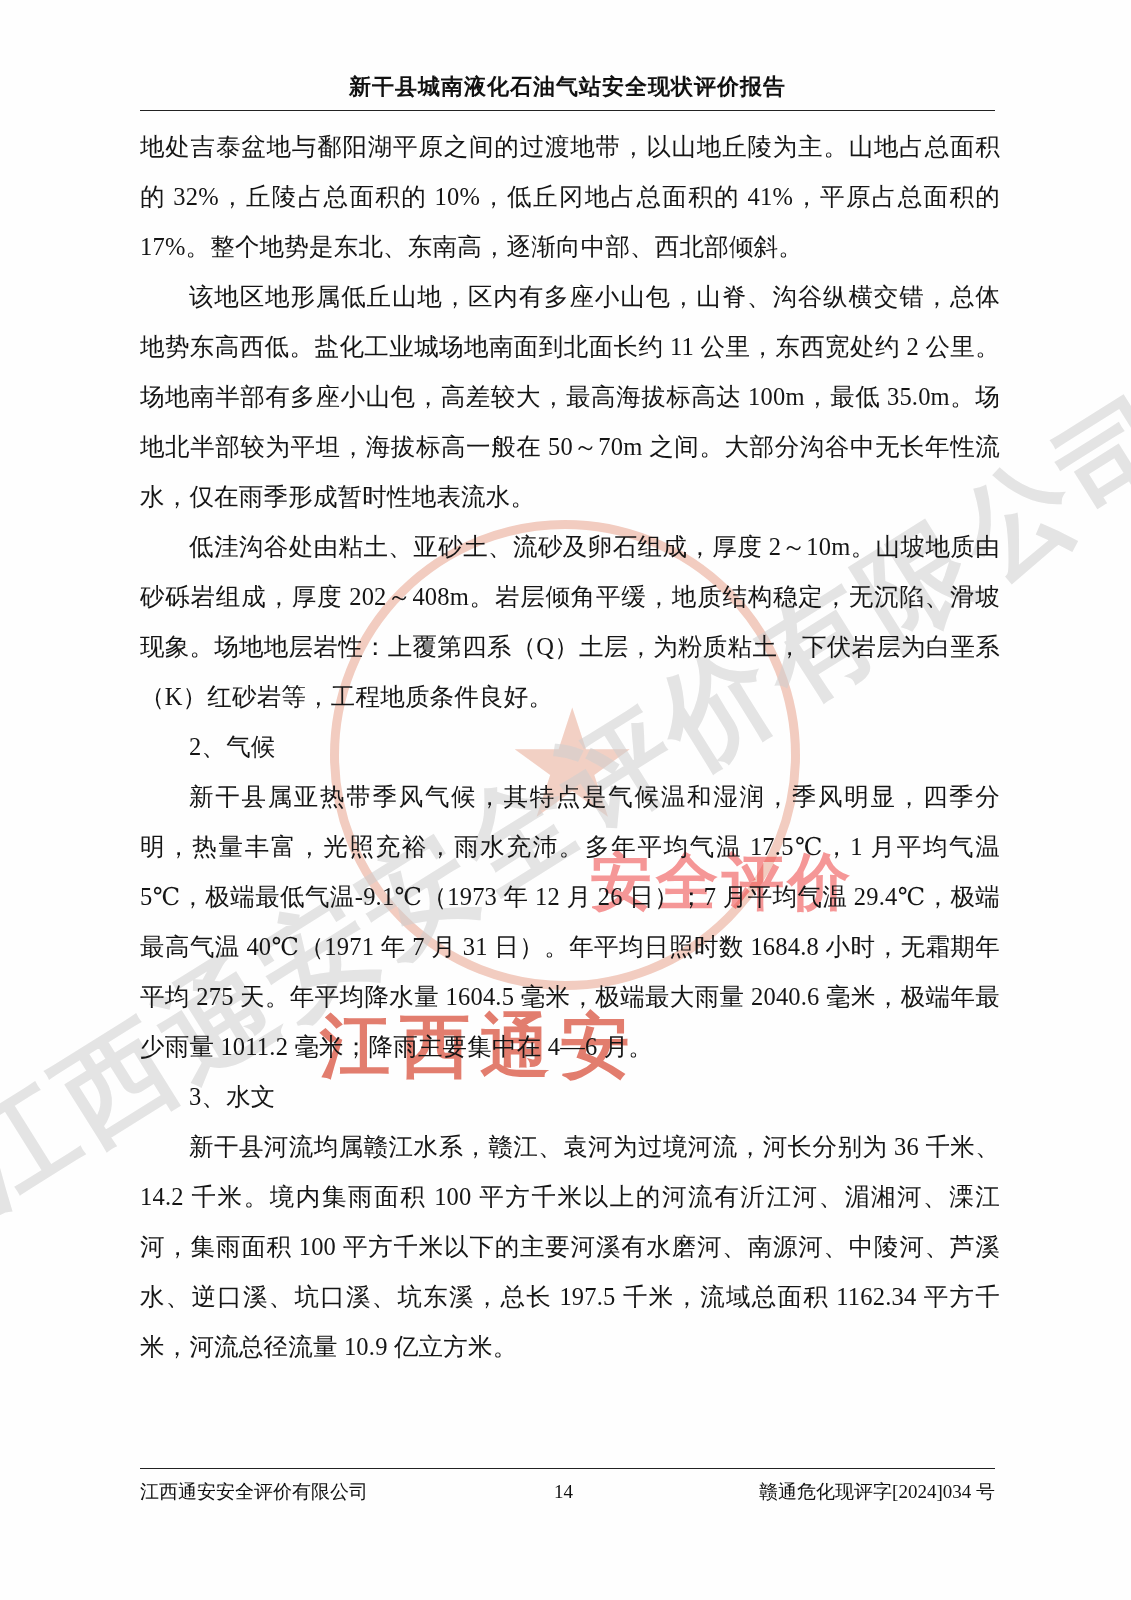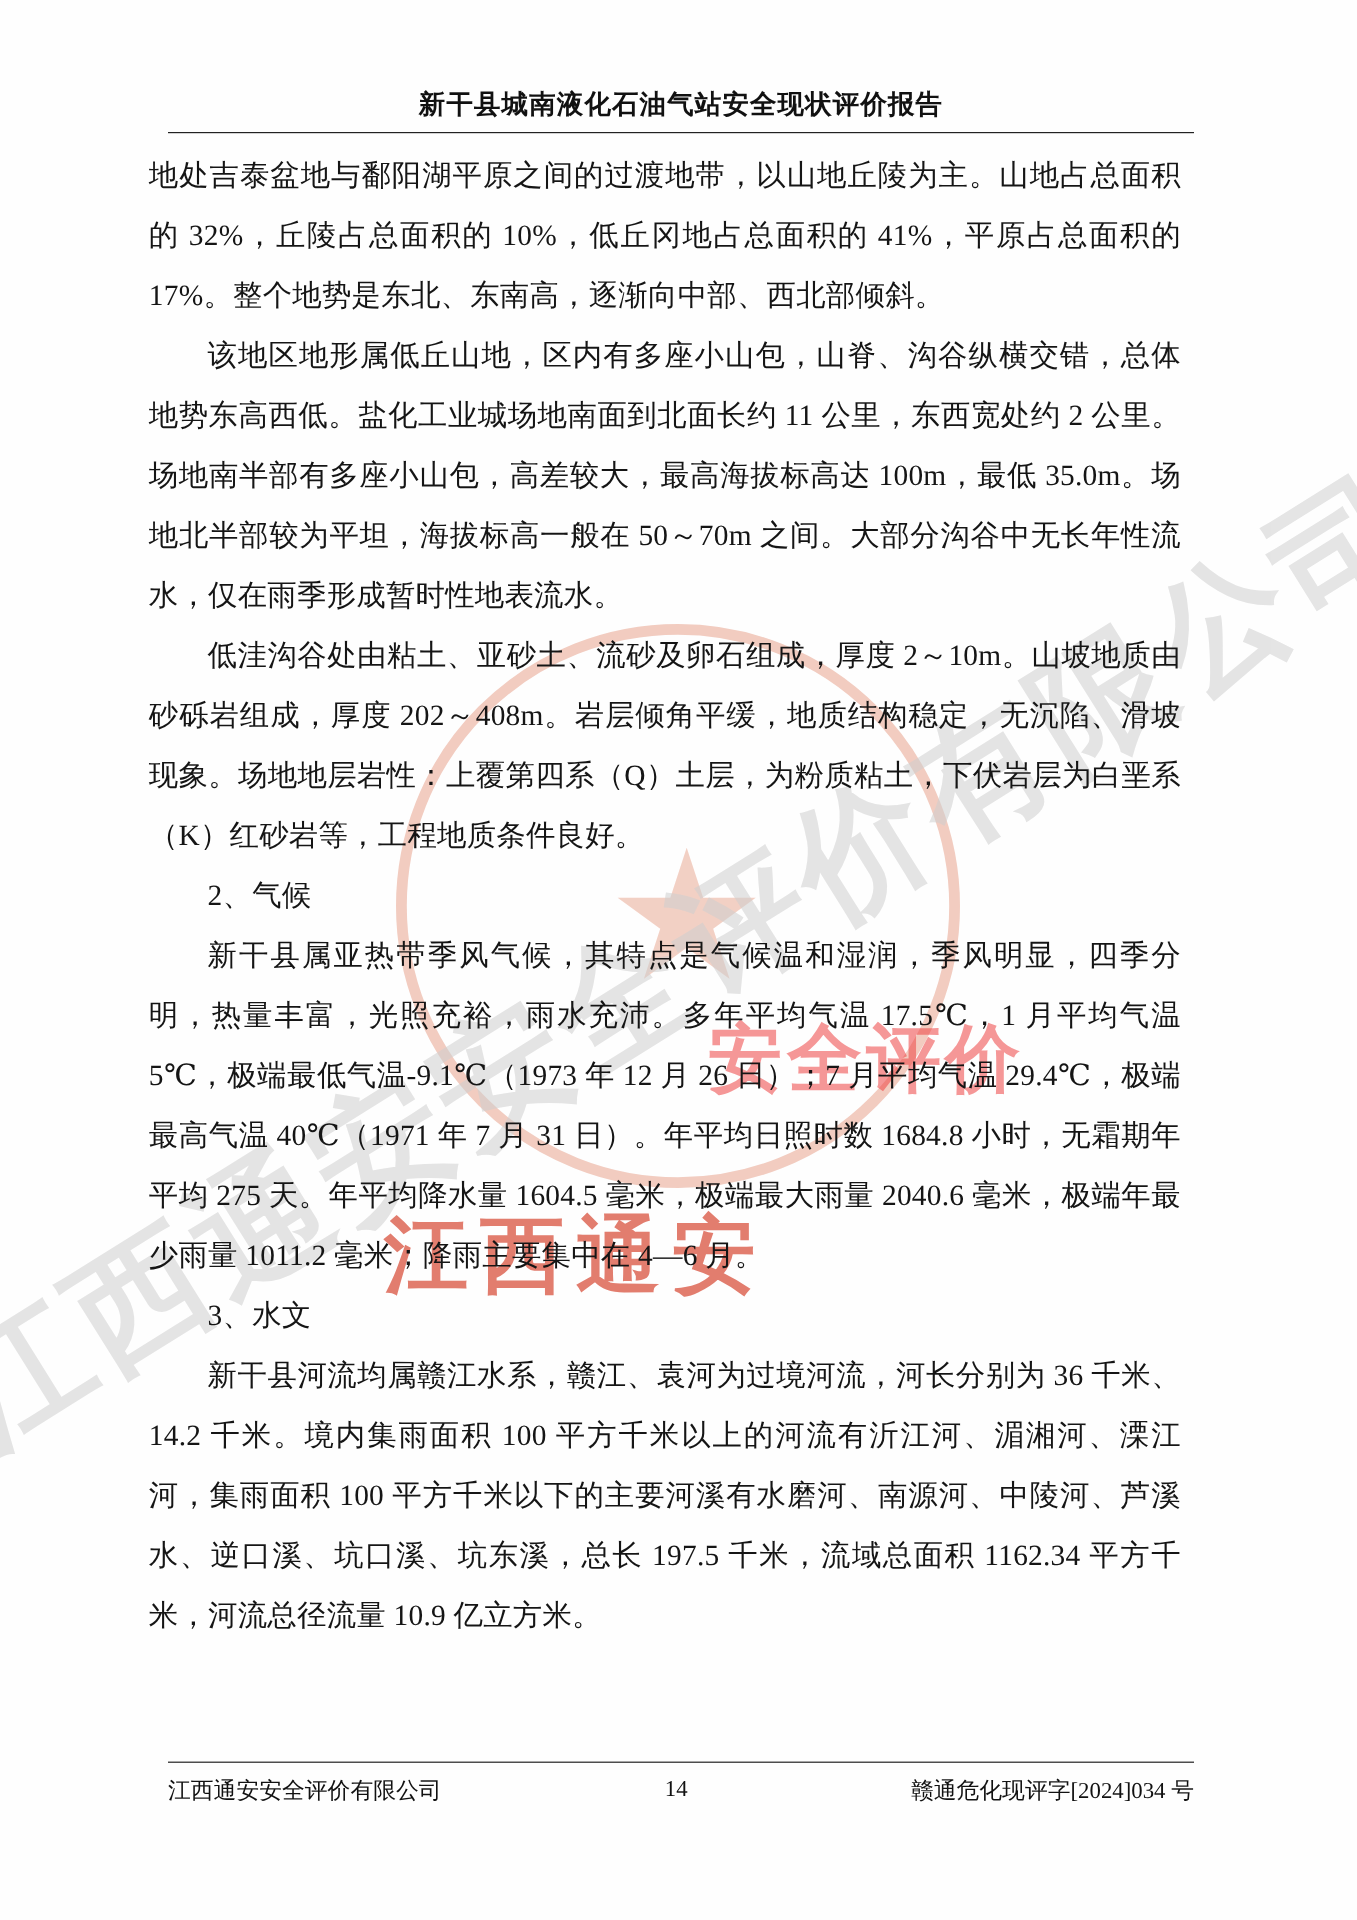--- a/index.html
+++ b/index.html
@@ -108,21 +108,21 @@
     padding-bottom: 8px;
   }
   .doc-header .header-rule {
     border-bottom: 1.6px solid #222;
     width: 100%;
   }
 
   
   .doc-body {
     position: absolute;
-    left: 124px;
+    left: 140px;
     top: 122px;
     width: 860px;
     z-index: 3;
   }
   .para {
     font-size: 24.5px;
     line-height: 50px;
     color: #151515;
     text-align: justify;
     text-justify: inter-ideograph;

